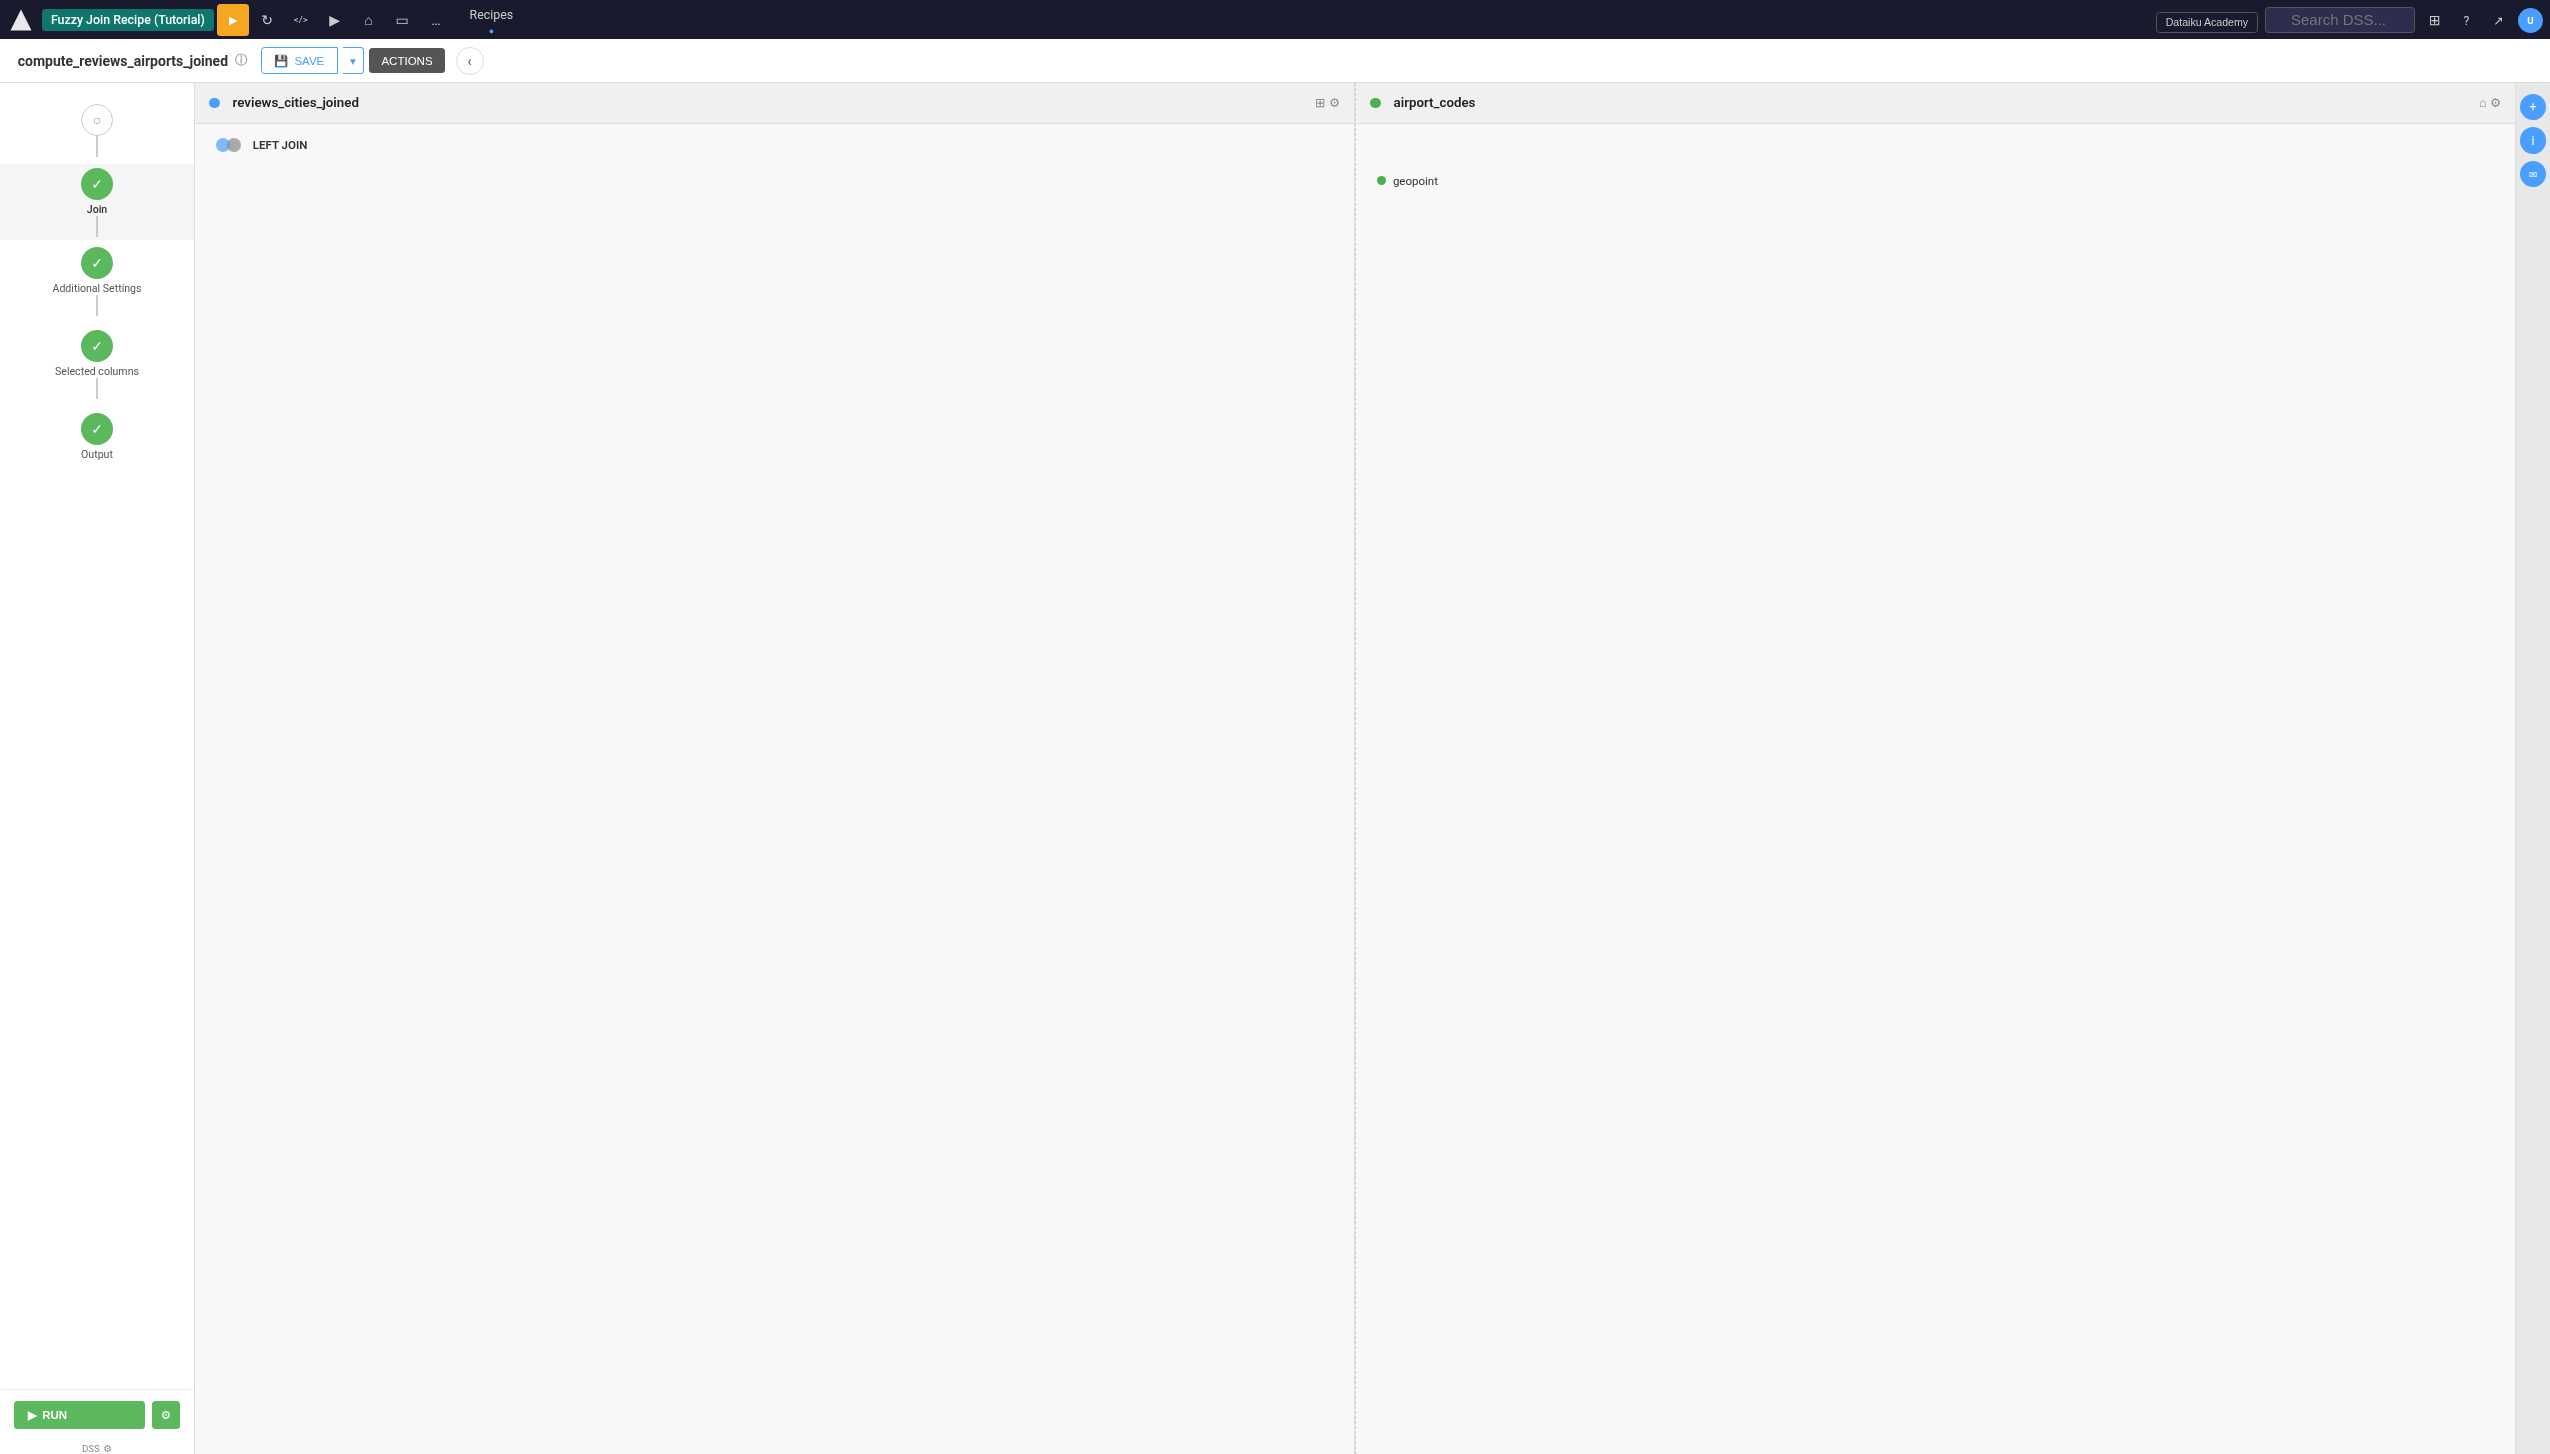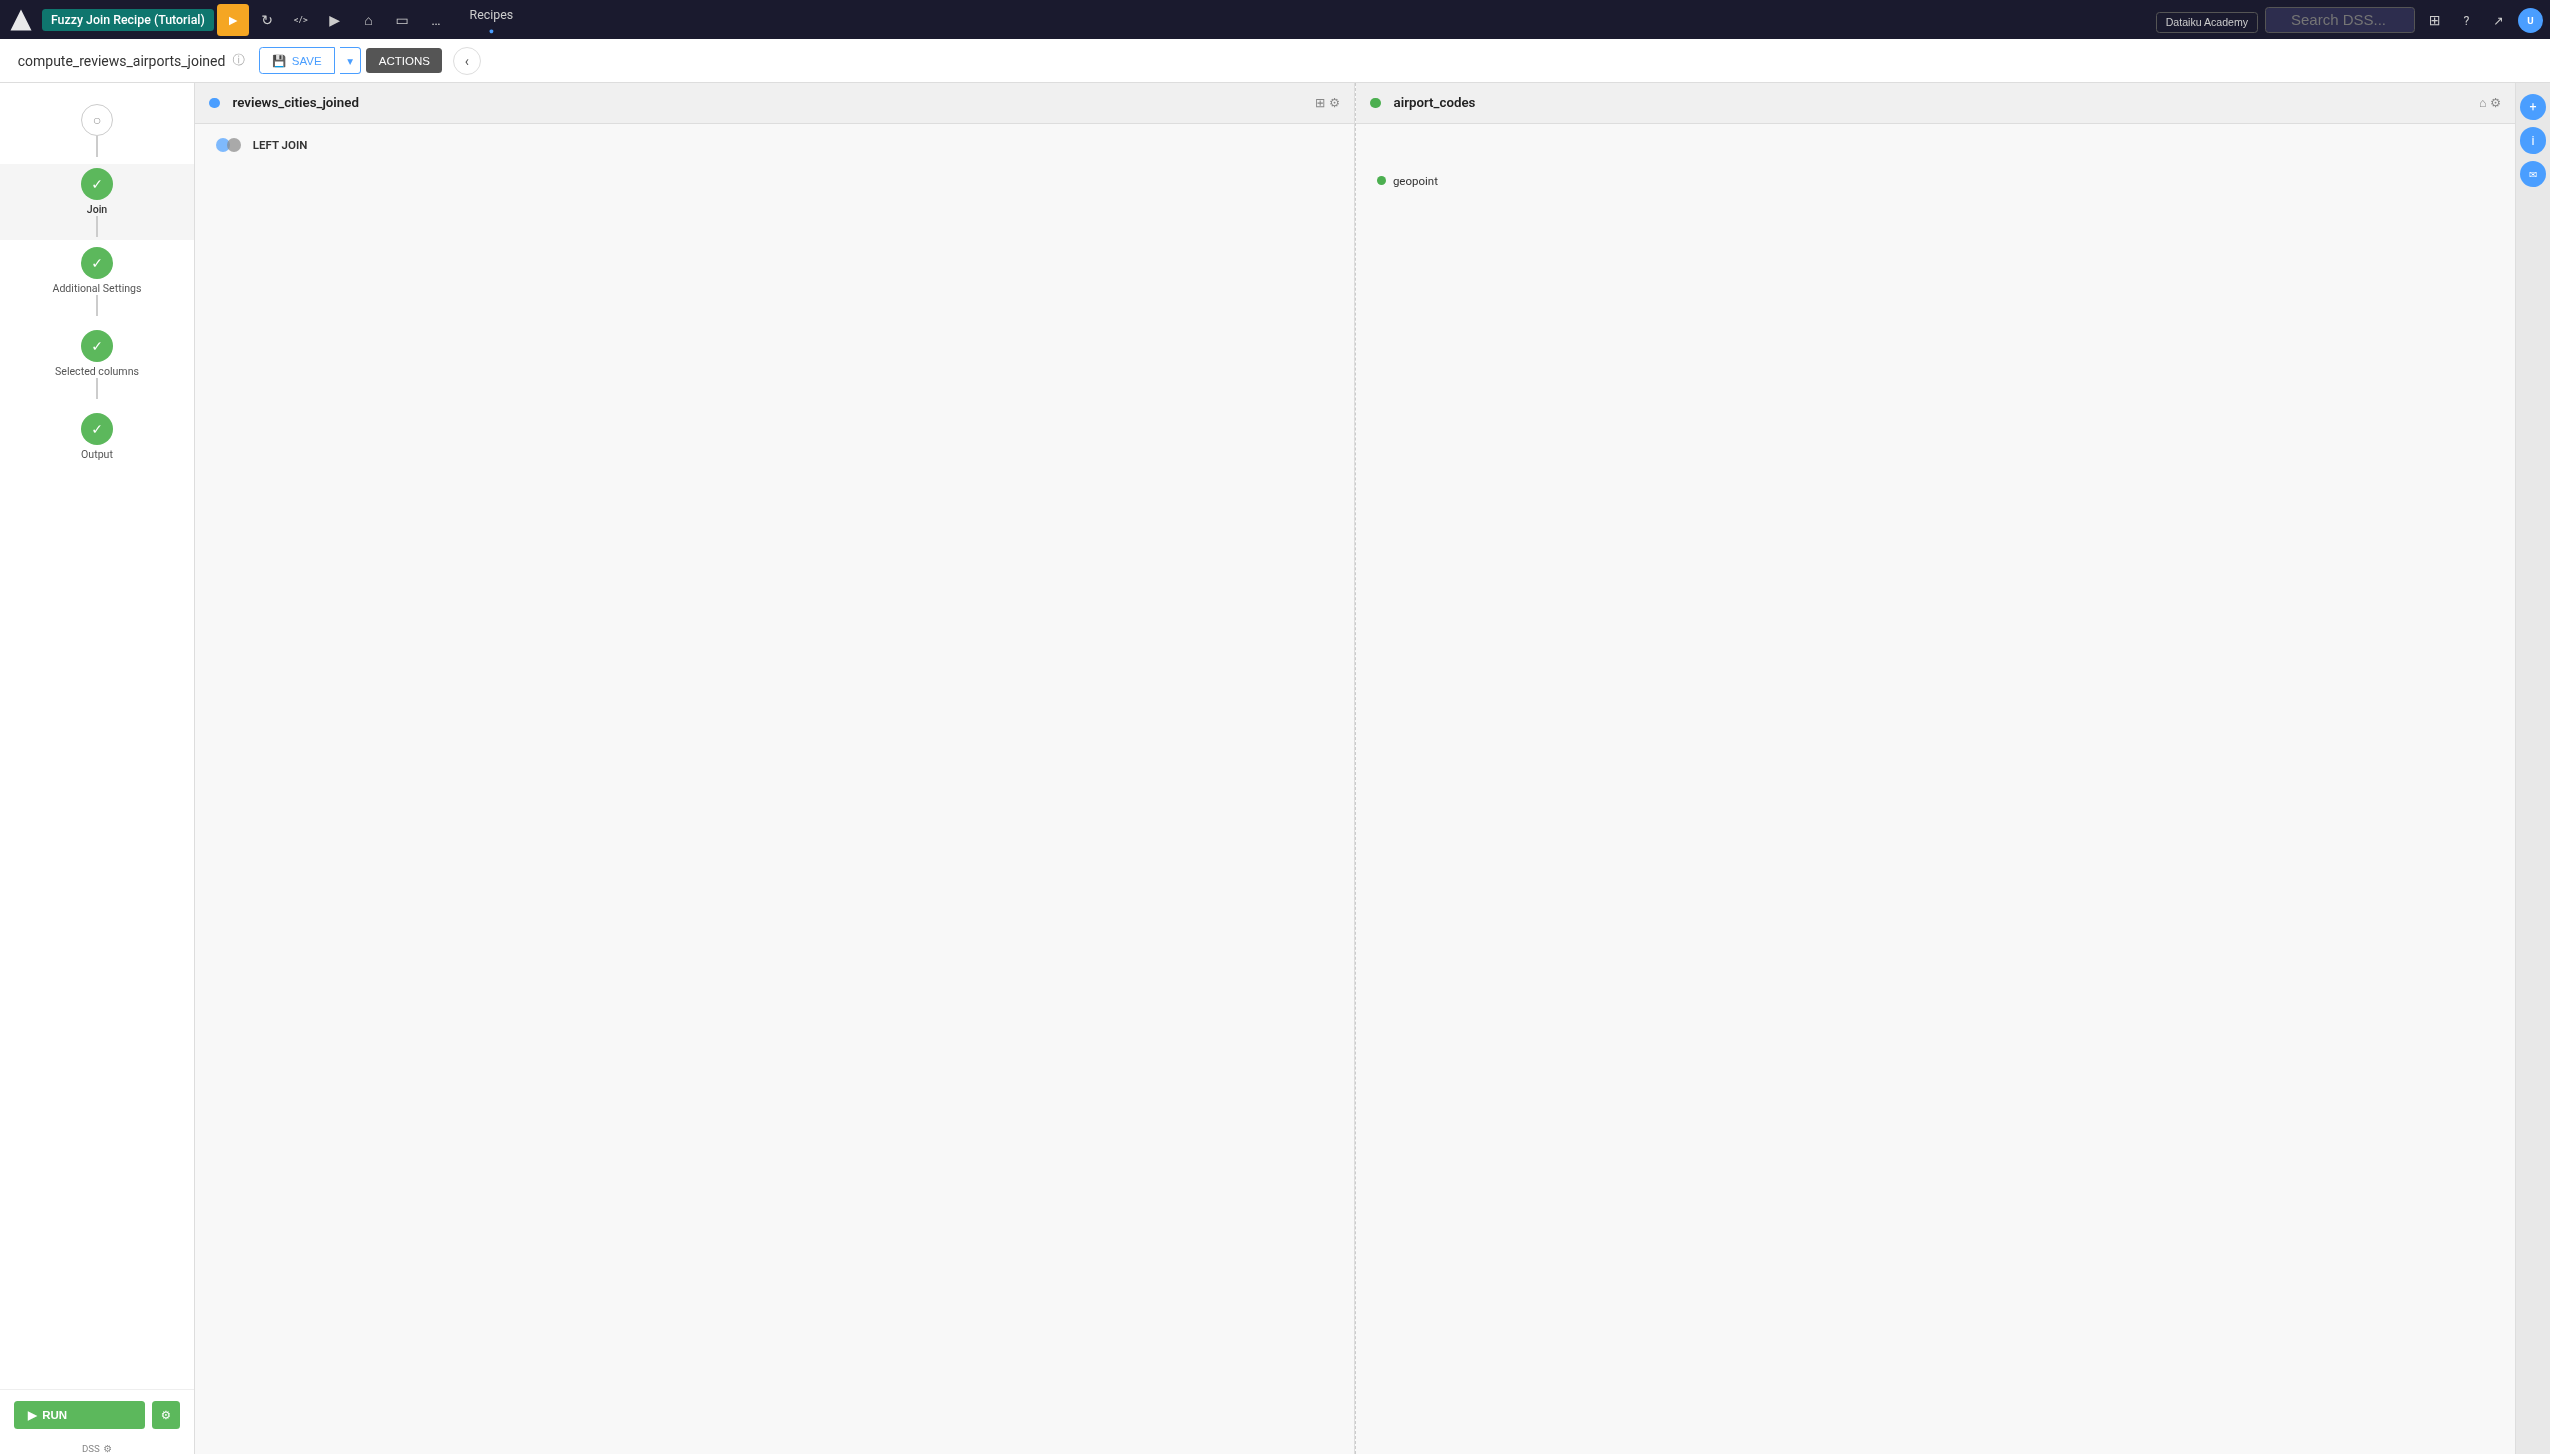--- a/index.html
+++ b/index.html
@@ -46,21 +46,21 @@
       width: 25px; height: 25px; border-radius: 50%; background: #4a9eff;
       display: flex; align-items: center; justify-content: center; color: #fff; font-size: 9.7px; font-weight: bold;
     }
 
     
     .secondary-nav {
       display: flex; align-items: center; background: #fff; border-bottom: 0.9px solid #ddd;
       height: 44px; padding: 0 17.7px;
     }
     .recipe-name {
-      font-size: 14px; font-weight: 400; color: #333; display: flex; align-items: center; gap: 7px;
+      font-size: 14px; font-weight: 700; color: #333; display: flex; align-items: center; gap: 7px;
     }
     .recipe-name .info-icon { color: #aaa; font-size: 12.4px; cursor: pointer; }
     .nav-tabs { margin-left: auto; display: flex; align-items: center; gap: 0; }
     .nav-tab {
       padding: 12.4px 14px; font-size: 11.5px; color: #555; cursor: pointer; border-bottom: 1.8px solid transparent;
       text-decoration: none;
     }
     .nav-tab.active { color: #333; border-bottom: 1.8px solid #333; font-weight: 500; }
     .nav-actions { display: flex; align-items: center; gap: 5.3px; margin-left: 14px; }
     .save-btn {

